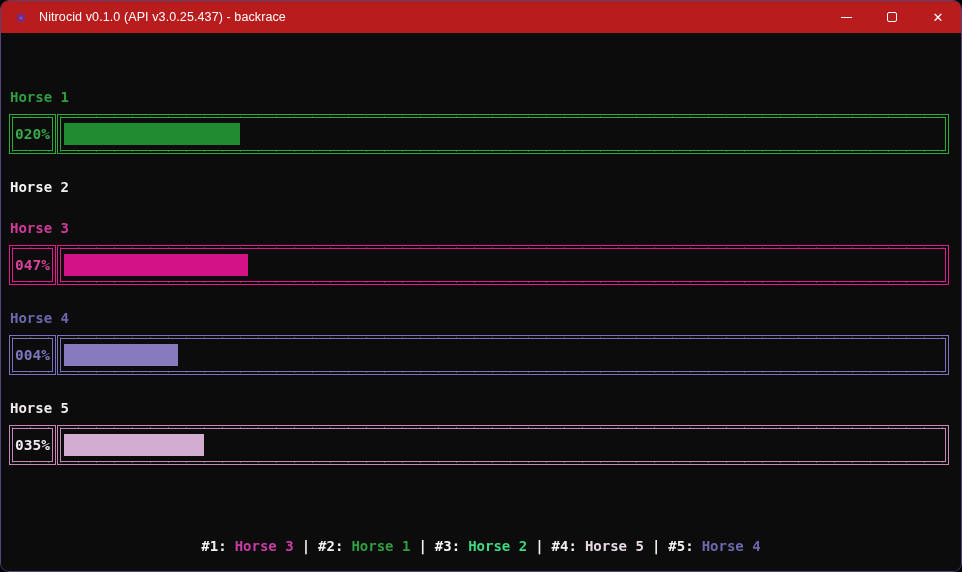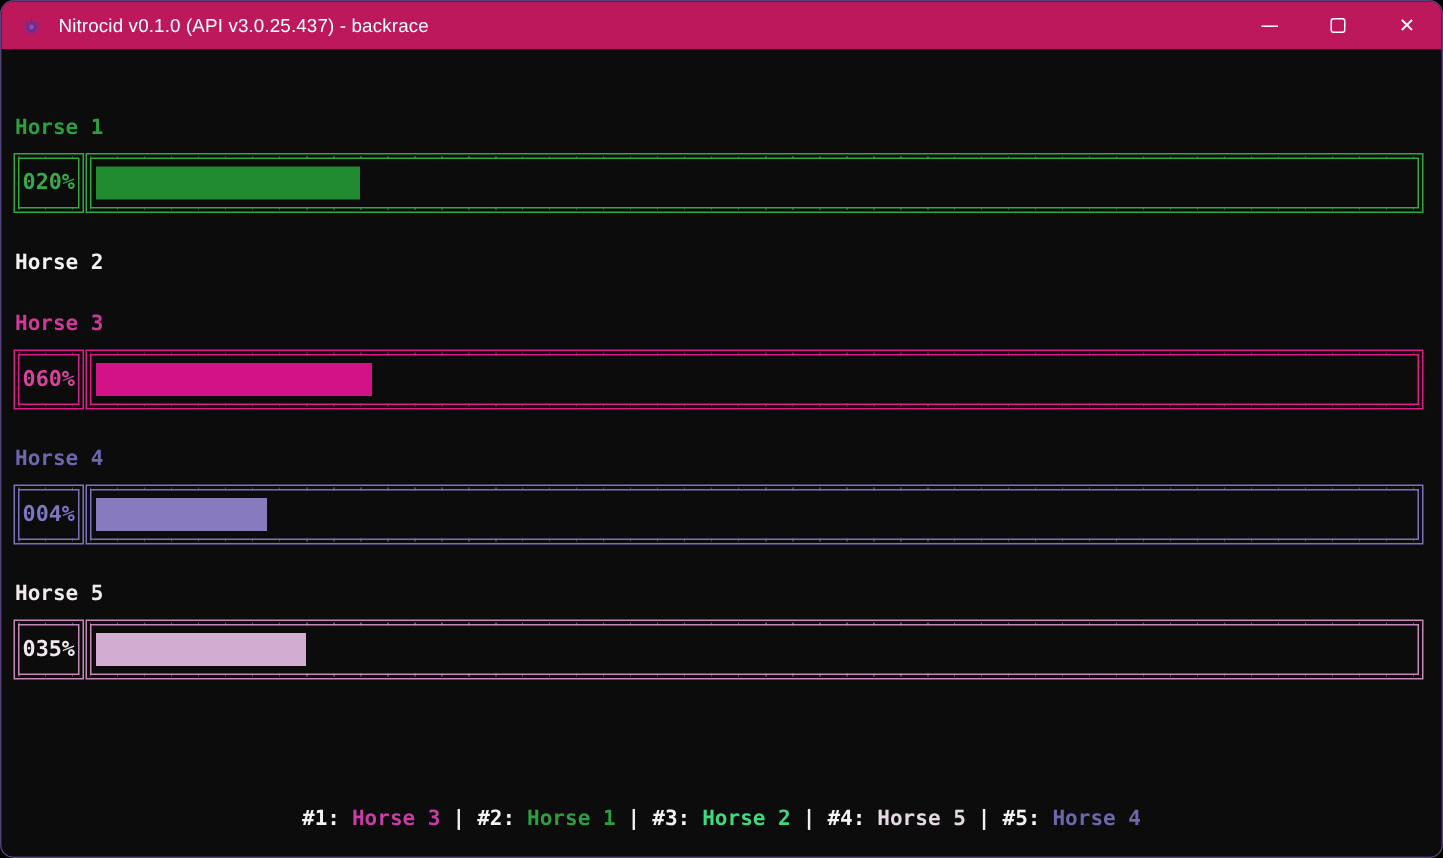--- a/index.html
+++ b/index.html
@@ -28,21 +28,21 @@
     width:46px; height:32px; display:flex; align-items:center; justify-content:center;
     color:#ffffff; background:transparent; border:none; cursor:default;
   }
   .glyph-min { width:11px; height:1px; background:#fff; display:block; }
   .glyph-max { width:10px; height:10px; border:1px solid #fff; border-radius:2px; display:block; }
   .glyph-close { font-size:13px; line-height:1; color:#fff; font-family:"DejaVu Sans",sans-serif; }
 
   
   .content {
     flex:1; background:#0c0c0c;
-    padding:44px 12px 0 8px;
+    padding:56px 12px 0 8px;
     position:relative;
   }
 
   .horse { margin-bottom:25px; }
   .horse-label {
     font-size:14px; font-weight:bold; color:var(--label);
     height:16px; line-height:16px; margin-bottom:9px; padding-left:1px;
   }
   .race-line { display:flex; gap:1px; height:40px; }
 
@@ -77,21 +77,21 @@
     display:flex; justify-content:center; align-items:center; gap:8px;
     font-size:14px; font-weight:bold; color:#f2f2f2; white-space:nowrap;
   }
   .rk-name { font-weight:bold; }
 </style>
 </head>
 <body>
 
 <div class="window">
 
-  <div class="titlebar" style="background: #be185d;">
+  <div class="titlebar" style="background: #b91c1c;">
     <svg class="app-icon" viewBox="0 0 16 16">
       <g fill="#6e2e91">
         <circle cx="8" cy="9" r="3.2"></circle>
         <path d="M8 2 L9.2 7 L6.8 7 Z"></path>
         <path d="M3 4 L7 7.5 L5.2 9 Z"></path>
         <path d="M13 4 L10.8 9 L9 7.5 Z"></path>
         <path d="M2 10 L6.5 9.2 L6.3 11.4 Z"></path>
         <path d="M14 10 L9.7 11.4 L9.5 9.2 Z"></path>
         <path d="M5 14 L7 10.8 L8.6 12 Z"></path>
         <path d="M11 14 L7.4 12 L9 10.8 Z"></path>
@@ -132,21 +132,21 @@
 
     <section class="horse" style="--label: #f2f2f2; --border: #ececec; --pct: #f2f2f2; --fill: #f2f2f2;">
       <div class="horse-label">Horse 2</div>
     </section>
 
     <section class="horse" style="--label: #ce3a9a; --border: #e01b8c; --pct: #d8439c; --fill: #d41287;">
       <div class="horse-label">Horse 3</div>
       <div class="race-line">
         <div class="box pct-box">
           <div class="box-inner">
-              <span class="pct-text">060%</span>
+              <span class="pct-text">047%</span>
             </div>
         </div>
         <div class="box bar-box">
           <div class="box-inner">
               <div class="bar-fill" style="width: 21%;"></div>
             </div>
         </div>
       </div>
     </section>
 

